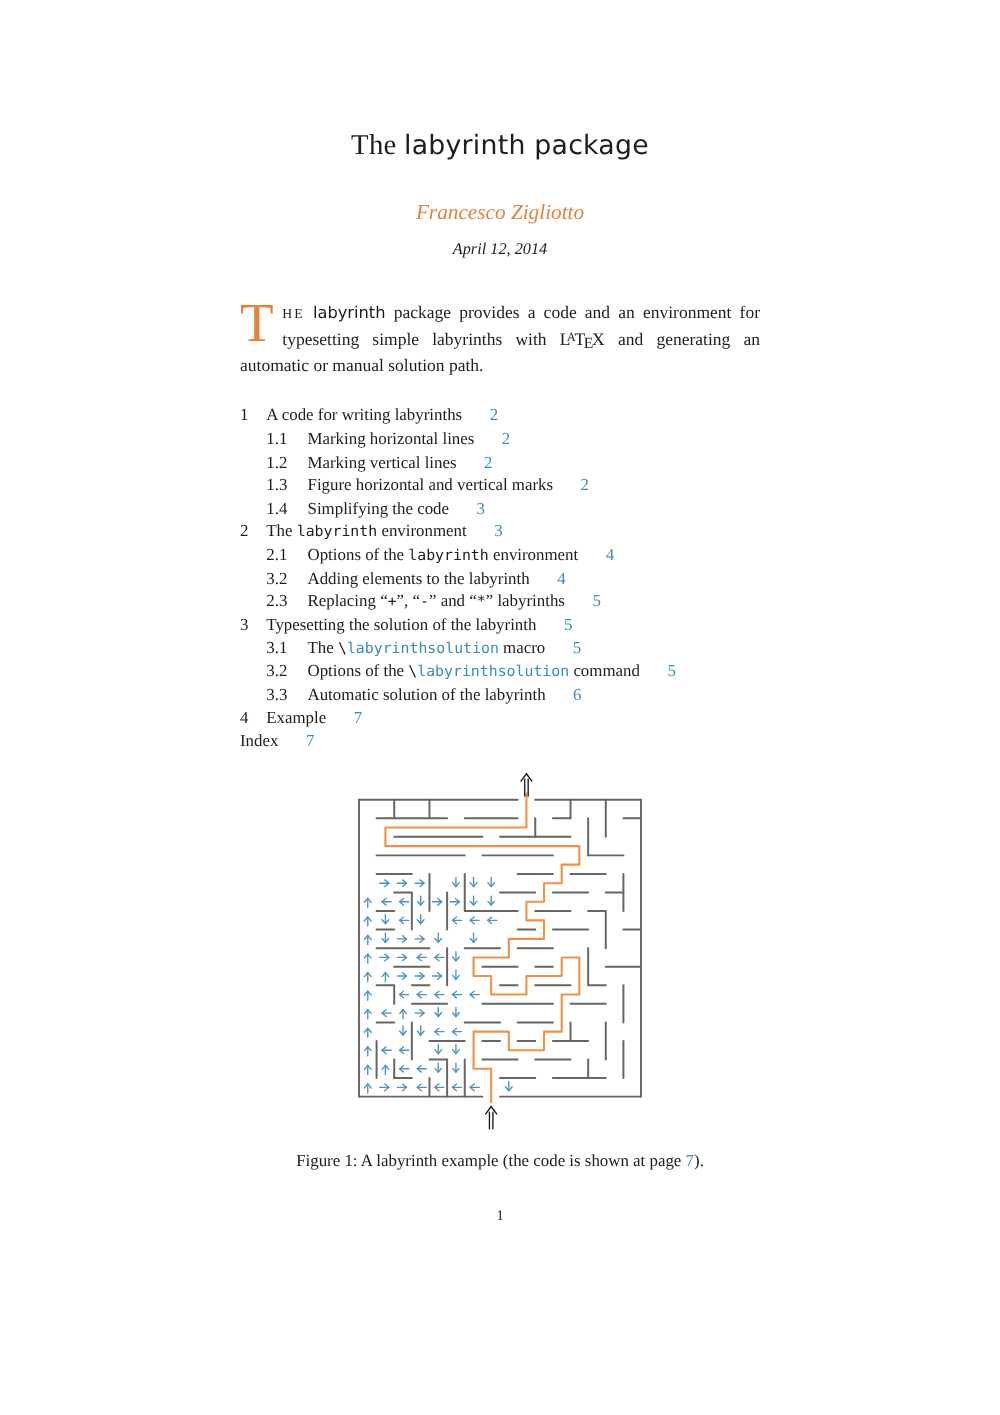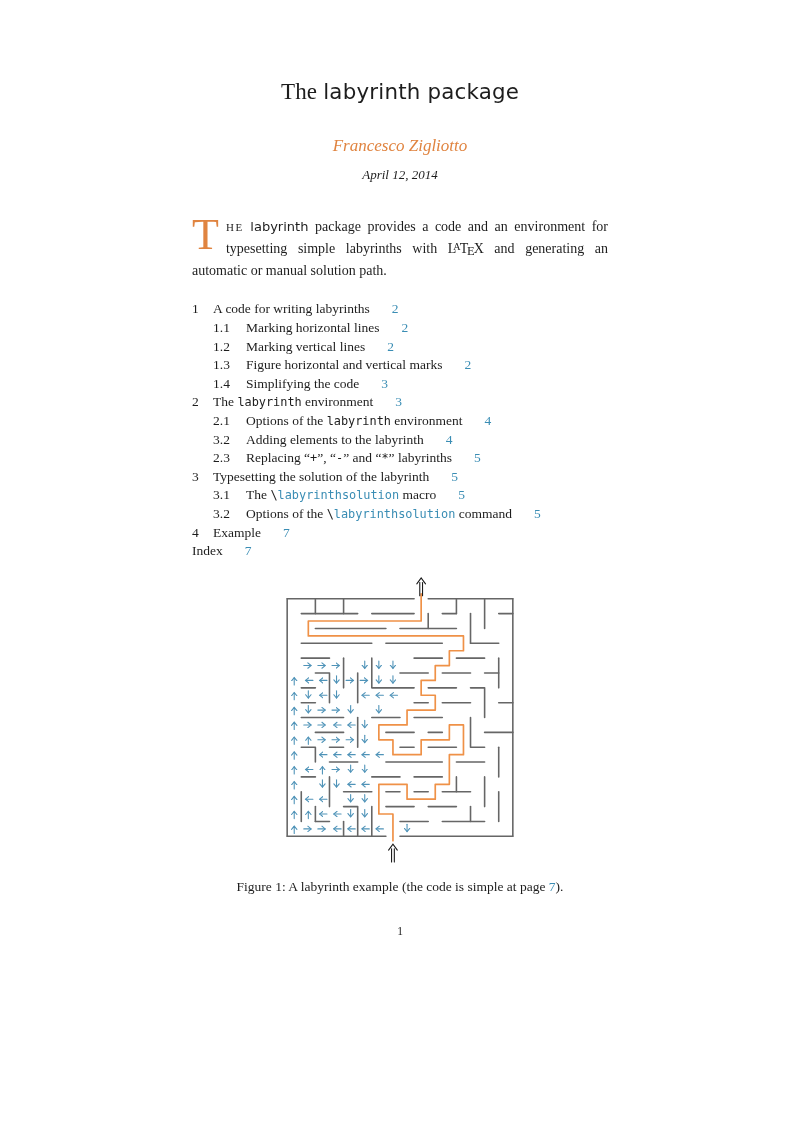--- a/index.html
+++ b/index.html
@@ -2,21 +2,21 @@
 <html><head>
 <meta charset="utf-8">
 <style>
   * { margin:0; padding:0; box-sizing:border-box; }
   html,body { background:#ffffff; }
   .page {
     width:800px; height:1132px; margin:0 auto; background:#ffffff;
     font-family:"Liberation Serif","DejaVu Serif",serif; color:#1d1d1d;
     overflow:hidden; position:relative;
   }
-  .content { width:416px; margin-left:192px; padding-top:79px; }
+  .content { width:416px; margin-left:192px; padding-top:103px; }
 
   h1.title { font-size:23px; font-weight:normal; text-align:center; letter-spacing:.2px; }
   .logo-font { font-family:"DejaVu Sans","Liberation Sans",sans-serif; font-size:.93em; }
   .author { margin-top:31px; text-align:center; font-style:italic; font-size:17px; color:#e08440; }
   .docdate { margin-top:11px; text-align:center; font-style:italic; font-size:13px; }
 
   .intro { margin-top:34px; font-size:14px; line-height:19px; text-align:justify; }
   .dropcap {
     float:left; color:#e08440; font-size:44px; line-height:34px;
     padding:1px 7px 0 0; font-family:"Liberation Serif",serif;
@@ -111,20 +111,25 @@
         </div>
         <div class="toc-row lvl2">
           <span class="toc-num">3.1</span>
           <span class="toc-title"><span>The </span><span class="code">\</span><span class="code blue">labyrinthsolution</span><span> macro</span></span>
           <a class="toc-page">5</a>
         </div>
         <div class="toc-row lvl2">
           <span class="toc-num">3.2</span>
           <span class="toc-title"><span>Options of the </span><span class="code">\</span><span class="code blue">labyrinthsolution</span><span> command</span></span>
           <a class="toc-page">5</a>
+        </div>
+        <div class="toc-row lvl2">
+          <span class="toc-num">3.3</span>
+          <span class="toc-title"><span>Automatic solution of the labyrinth</span></span>
+          <a class="toc-page">6</a>
         </div>
         <div class="toc-row lvl1">
           <span class="toc-num">4</span>
           <span class="toc-title"><span>Example</span></span>
           <a class="toc-page">7</a>
         </div>
         <div class="toc-row lvl0">
           <span class="toc-title"><span>Index</span></span>
           <a class="toc-page">7</a>
         </div>
@@ -295,18 +300,18 @@
             <polyline points="130.975,-15 135.375,-21 139.775,-15"></polyline>
             <line x1="133.975" y1="-16.5" x2="133.975" y2="-3"></line>
             <line x1="136.775" y1="-16.5" x2="136.775" y2="-3"></line>
           </g>
           <g stroke="#1a1a1a" stroke-width="1.1" fill="none" stroke-linecap="round">
             <polyline points="102.475,254 106.875,248 111.275,254"></polyline>
             <line x1="105.475" y1="252.5" x2="105.475" y2="266"></line>
             <line x1="108.275" y1="252.5" x2="108.275" y2="266"></line>
           </g>
         </svg>
-      <figcaption><span>Figure 1: A labyrinth example (the code is simple at page </span><a class="cap-link">7</a><span>).</span></figcaption>
+      <figcaption><span>Figure 1: A labyrinth example (the code is shown at page </span><a class="cap-link">7</a><span>).</span></figcaption>
     </figure>
 
     <div class="pagenum">1</div>
   </div>
 </div>
 
 </body></html>

